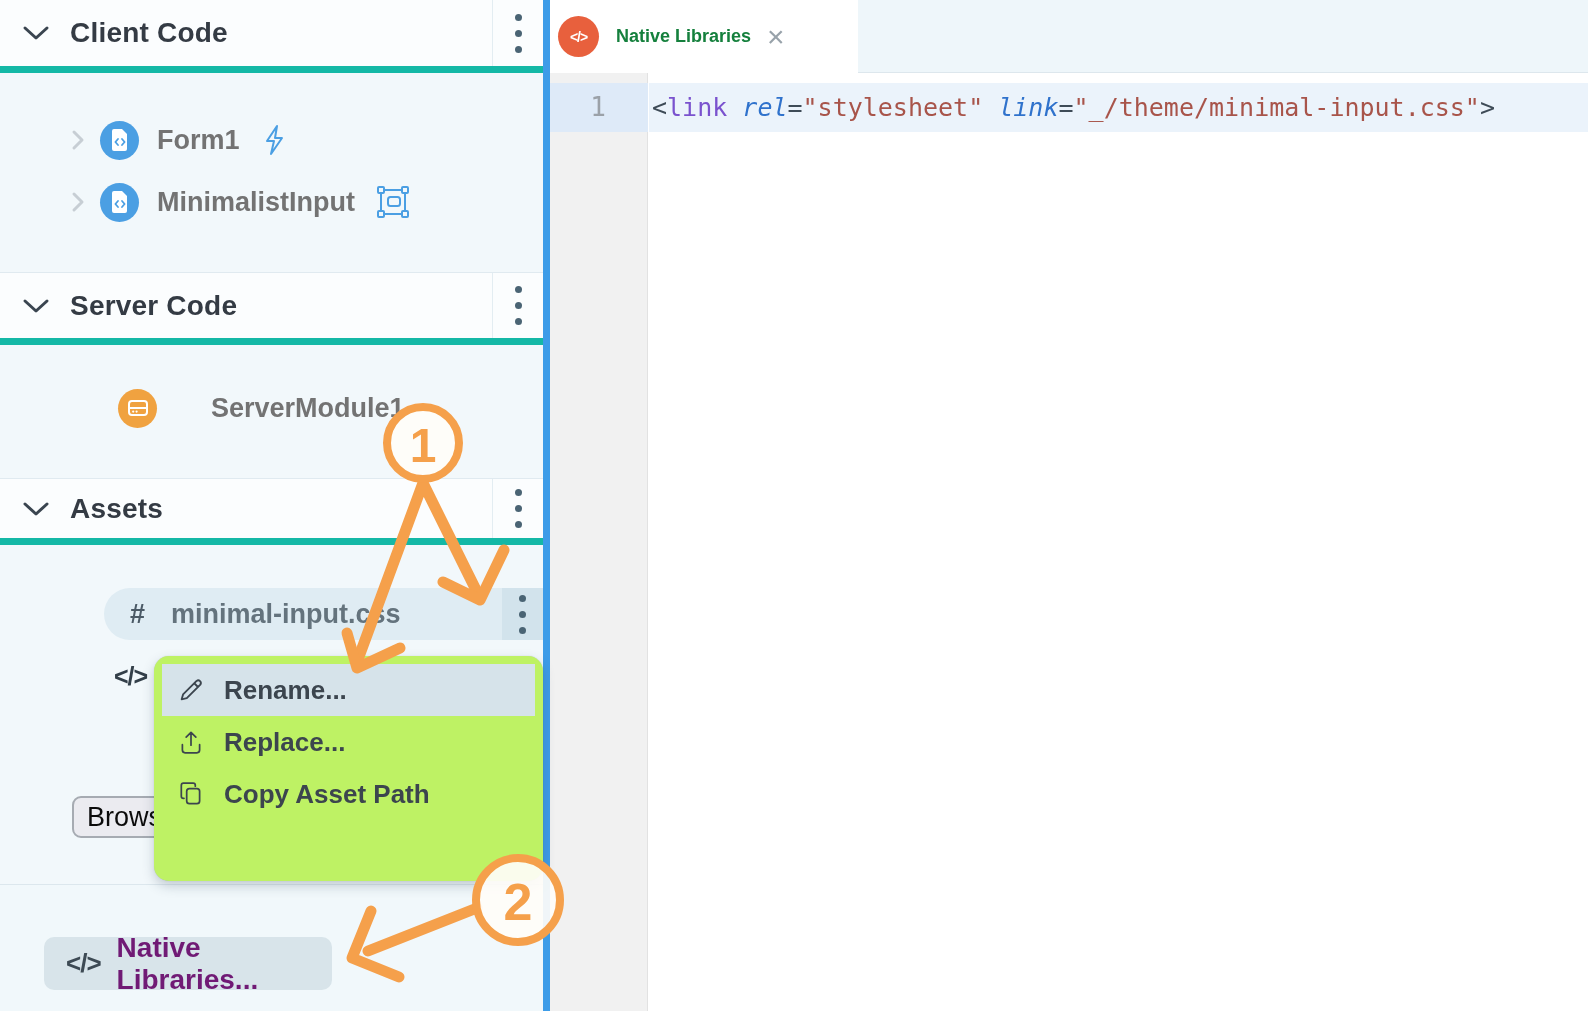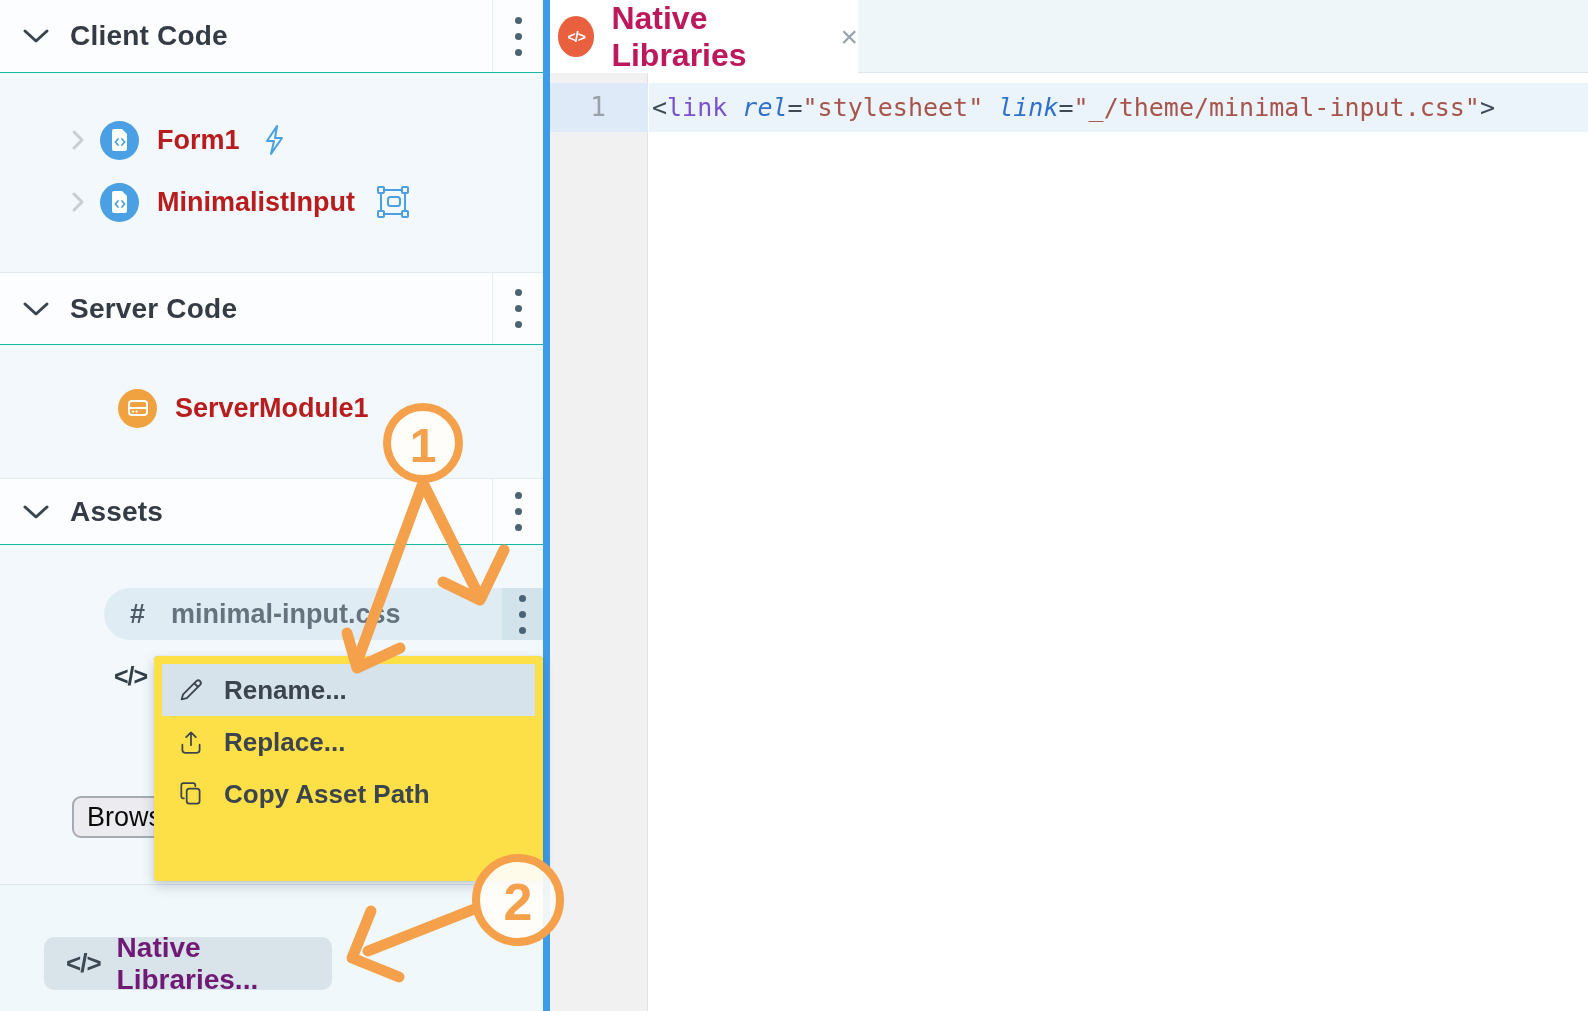--- a/index.html
+++ b/index.html
@@ -4,36 +4,36 @@
 <style>
   * { margin:0; padding:0; box-sizing:border-box; }
   html,body { width:1588px; height:1011px; overflow:hidden; background:#fff;
     font-family:"Liberation Sans", sans-serif; }
   .stage { position:absolute; left:0; top:0; width:1588px; height:1011px; }
 
   
   .sidebar { position:absolute; left:0; top:0; width:543px; height:1011px;
     background:#F2F8FB; }
   .section-header { position:absolute; left:0; width:543px; background:#FBFDFE;
-    border-bottom:1px solid #14b8a6; display:flex; align-items:center; }
+    border-bottom:7px solid #14b8a6; display:flex; align-items:center; }
   .section-header .chev { margin-left:22px; flex:0 0 auto; }
   .section-title { margin-left:20px; font-size:28px; font-weight:700; color:#343B44;
     letter-spacing:.2px; }
   .kebab-zone { position:absolute; right:0; top:0; bottom:0; width:51px;
     border-left:1px solid #E3EDF2; display:flex; align-items:center; justify-content:center; }
   .kebab { display:flex; flex-direction:column; gap:9px; cursor:pointer; }
   .kebab i { width:7px; height:7px; border-radius:50%; background:#4A6474; display:block; }
 
   .tree-row { position:absolute; display:flex; align-items:center; height:50px; }
   .row-chev { width:18px; margin-right:12px; display:flex; }
   .node-icon { width:39px; height:39px; border-radius:50%; display:flex;
     align-items:center; justify-content:center; flex:0 0 auto; }
   .node-icon.blue { background:#4B9FE3; }
   .node-icon.orange { background:#F0A240; }
-  .tree-label { margin-left:18px; font-size:27px; font-weight:600; color:#b91c1c; }
+  .tree-label { margin-left:18px; font-size:27px; font-weight:600; color:#737373; }
   .row-suffix { margin-left:22px; display:flex; }
 
   
   .asset-row { position:absolute; left:104px; top:588px; width:398px; height:52px;
     background:#DFECF3; border-radius:26px 0 0 26px; display:flex; align-items:center; }
   .asset-hash { margin-left:26px; font-size:27px; font-weight:600; color:#4B5A66; }
   .asset-label { margin-left:26px; font-size:27px; font-weight:600; color:#64737D; }
   .asset-kebab-box { position:absolute; left:502px; top:588px; width:41px; height:52px;
     background:#D2E3EC; display:flex; align-items:center; justify-content:center; }
 
@@ -49,21 +49,21 @@
     background:#F1F8FB; border-top:1px solid #DCE7ED; }
   .native-lib-btn { position:absolute; left:44px; top:52px; width:288px; height:53px;
     background:#D8E4EA; border-radius:10px; display:flex; align-items:center;
     cursor:pointer; }
   .native-lib-glyph { margin-left:22px; font-size:26px; font-weight:600; color:#3D4A54;
     letter-spacing:-1px; }
   .native-lib-label { margin-left:16px; font-size:28px; font-weight:700; color:#701a75; }
 
   
   .context-menu { position:absolute; left:154px; top:656px; width:389px; height:225px;
-    background:#fde047; z-index:30; border-radius:4px;
+    background:#bef264; z-index:30; border-radius:15px;
     box-shadow:0 5px 12px rgba(50,70,90,.25), 0 0 1px rgba(50,70,90,.25);
     padding-top:8px; }
   .menu-item { height:52px; display:flex; align-items:center; cursor:pointer;
     margin:0 8px; }
   .menu-item.highlight { background:#D6E3EA; }
   .menu-icon { width:30px; margin-left:14px; display:flex; justify-content:center; }
   .menu-label { margin-left:18px; font-size:26px; font-weight:600; color:#3C454E;
     white-space:nowrap; }
 
   
@@ -72,21 +72,21 @@
 
   
   .tabbar-rest { position:absolute; left:858px; top:0; width:730px; height:73px;
     background:#EEF6FA; border-bottom:1px solid #DDE7ED; }
   .tab-active { position:absolute; left:550px; top:0; width:308px; height:73px;
     background:#FFFFFF; display:flex; align-items:center; cursor:pointer; }
   .tab-icon { width:41px; height:41px; border-radius:50%; background:#E8603D;
     margin-left:8px; display:flex; align-items:center; justify-content:center;
     color:#fff; font-size:14px; font-weight:700; letter-spacing:-1px;
     font-family:"Liberation Sans", sans-serif; }
-  .tab-title { margin-left:17px; font-size:32px; font-weight:700; color:#be185d; }
+  .tab-title { margin-left:17px; font-size:18px; font-weight:700; color:#15803d; }
   .tab-close { margin-left:16px; font-size:30px; color:#98A2AA; cursor:pointer;
     line-height:1; }
 
   .editor-body { position:absolute; left:550px; top:73px; width:1038px; height:938px;
     background:#FFFFFF; }
   .gutter { position:absolute; left:0; top:0; width:98px; height:938px;
     background:#F1F1F1; border-right:1px solid #E2E2E2; }
   .active-line-gutter { position:absolute; left:0; top:10px; width:98px; height:49px;
     background:#DEEAF8; }
   .active-line-code { position:absolute; left:99px; top:10px; right:0; height:49px;
@@ -185,21 +185,21 @@
       <span class="section-title">Server Code</span>
       <div class="kebab-zone">
         <div class="kebab">
             <i></i>
             <i></i>
             <i></i>
           </div>
       </div>
     </div>
 
-    <div class="tree-row" style="left:118px; top:383px;">
+    <div class="tree-row" style="left:118px; top:383px;gap:36px;">
       <span class="node-icon orange">
         <svg class="icon" width="24" height="24" viewBox="0 0 24 24">
           <rect x="3" y="5" width="18" height="14" rx="3" fill="none" stroke="#fff" stroke-width="2"></rect>
           <line x1="3" y1="12" x2="21" y2="12" stroke="#fff" stroke-width="2"></line>
           <circle cx="7.2" cy="15.6" r="1.1" fill="#fff"></circle>
           <circle cx="10.6" cy="15.6" r="1.1" fill="#fff"></circle>
         </svg>
       </span>
       <span class="tree-label">ServerModule1</span>
     </div>

